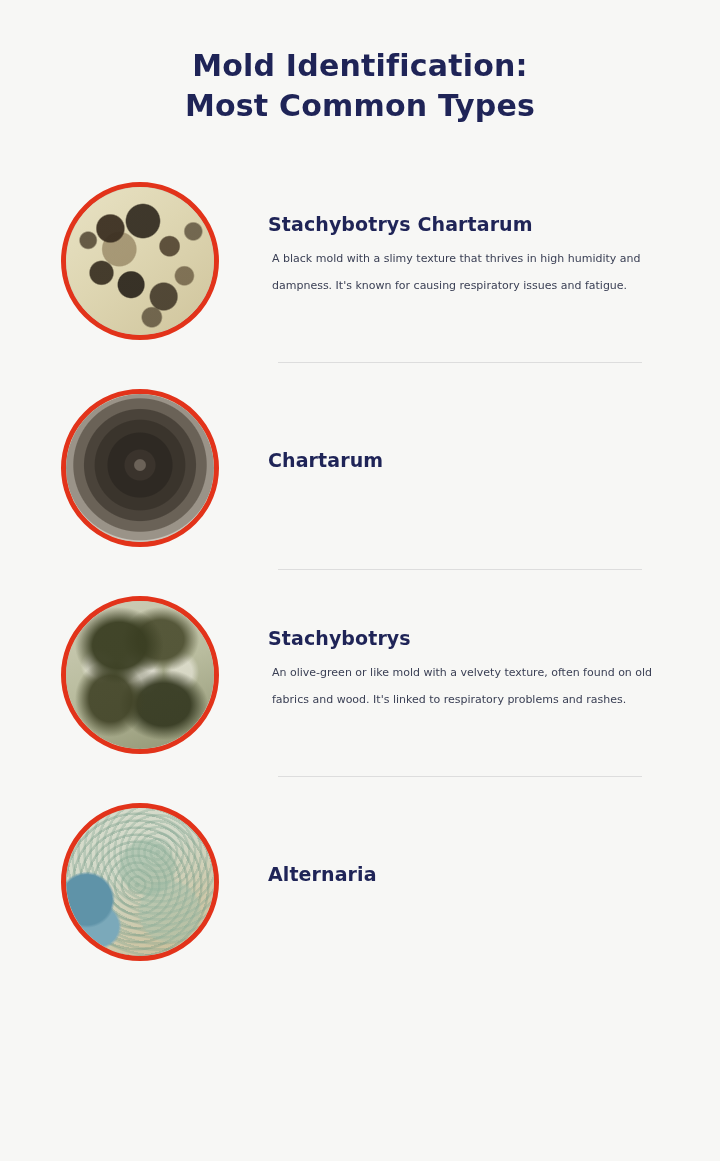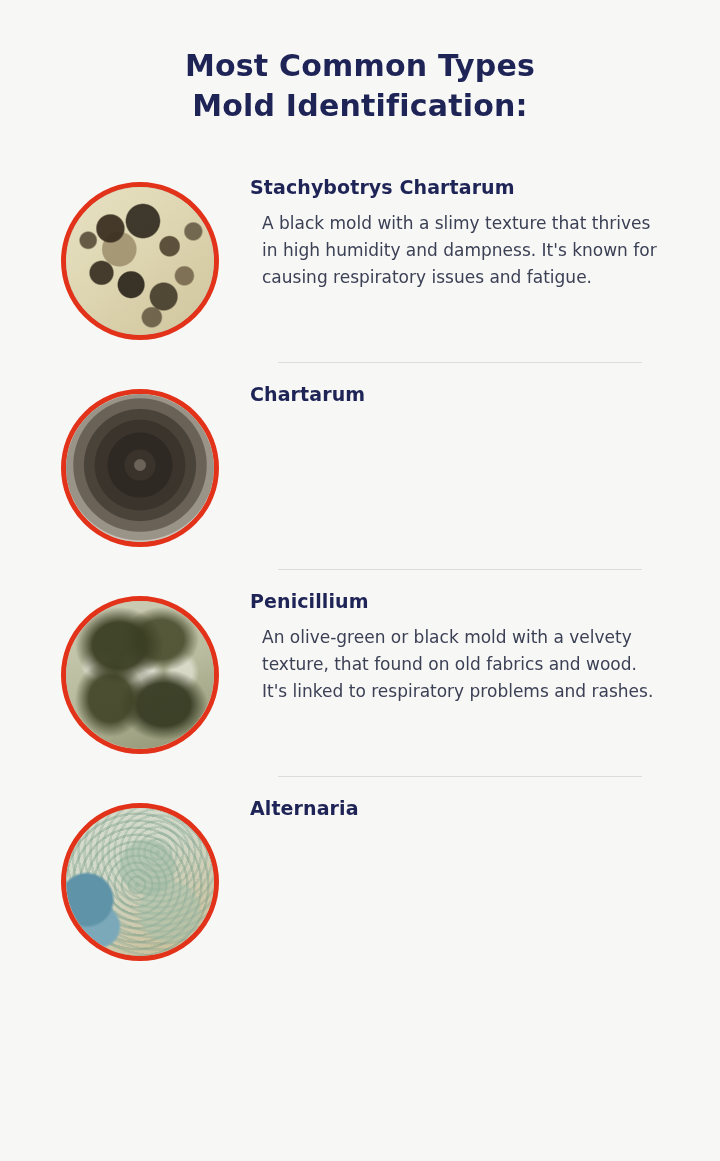--- a/index.html
+++ b/index.html
@@ -32,22 +32,23 @@
     line-height: 40px;
     color: #1f2457;
     letter-spacing: 0.2px;
   }
   .list {
     margin-top: 36px;
     padding: 0 40px 0 40px;
   }
   .entry {
     display: flex;
-    align-items: flex-start;
+    align-items: center;
     padding: 14px 0 16px 0;
+    gap: 18px;
   }
   .thumb-wrap {
     flex: 0 0 200px;
     display: flex;
     justify-content: center;
     padding-top: 6px;
   }
   .thumb {
     width: 158px;
     height: 158px;
@@ -118,39 +119,39 @@
   .entry-title {
     font-family: "DejaVu Sans", sans-serif;
     font-weight: bold;
     font-size: 19px;
     color: #1f2457;
     margin: 0 0 10px 0;
     letter-spacing: 0.1px;
   }
   .entry-desc {
     font-family: "DejaVu Sans", sans-serif;
-    font-size: 17px;
+    font-size: 11px;
     line-height: 27px;
     color: #3b4055;
-    margin: 12px;
+    margin: 4px;
   }
   .divider {
     height: 1px;
     background: #dddddd;
     margin: 6px 38px 6px 238px;
   }
 </style>
 </head>
 <body>
 
 <div class="page">
 
   <div class="title-block">
+    <div class="title-line">Mold Identification:</div>
     <div class="title-line">Most Common Types</div>
-    <div class="title-line">Mold Identification:</div>
   </div>
 
   <div class="list">
 
     <div class="entry">
       <div class="thumb-wrap">
         <div class="thumb">
           <div class="inner tex-stachy"></div>
         </div>
       </div>
@@ -175,22 +176,22 @@
 
     <div class="divider"></div>
 
     <div class="entry">
       <div class="thumb-wrap">
         <div class="thumb">
           <div class="inner tex-clado"></div>
         </div>
       </div>
       <div class="text-wrap">
-        <div class="entry-title">Penicillium</div>
-        <p class="entry-desc">An olive-green or black mold with a velvety texture, that found on old fabrics and wood. It's linked to respiratory problems and rashes.</p>
+        <div class="entry-title">Stachybotrys</div>
+        <p class="entry-desc">An olive-green or like mold with a velvety texture, often found on old fabrics and wood. It's linked to respiratory problems and rashes.</p>
       </div>
     </div>
 
     <div class="divider"></div>
 
     <div class="entry">
       <div class="thumb-wrap">
         <div class="thumb">
           <div class="inner tex-penicillium"></div>
         </div>

